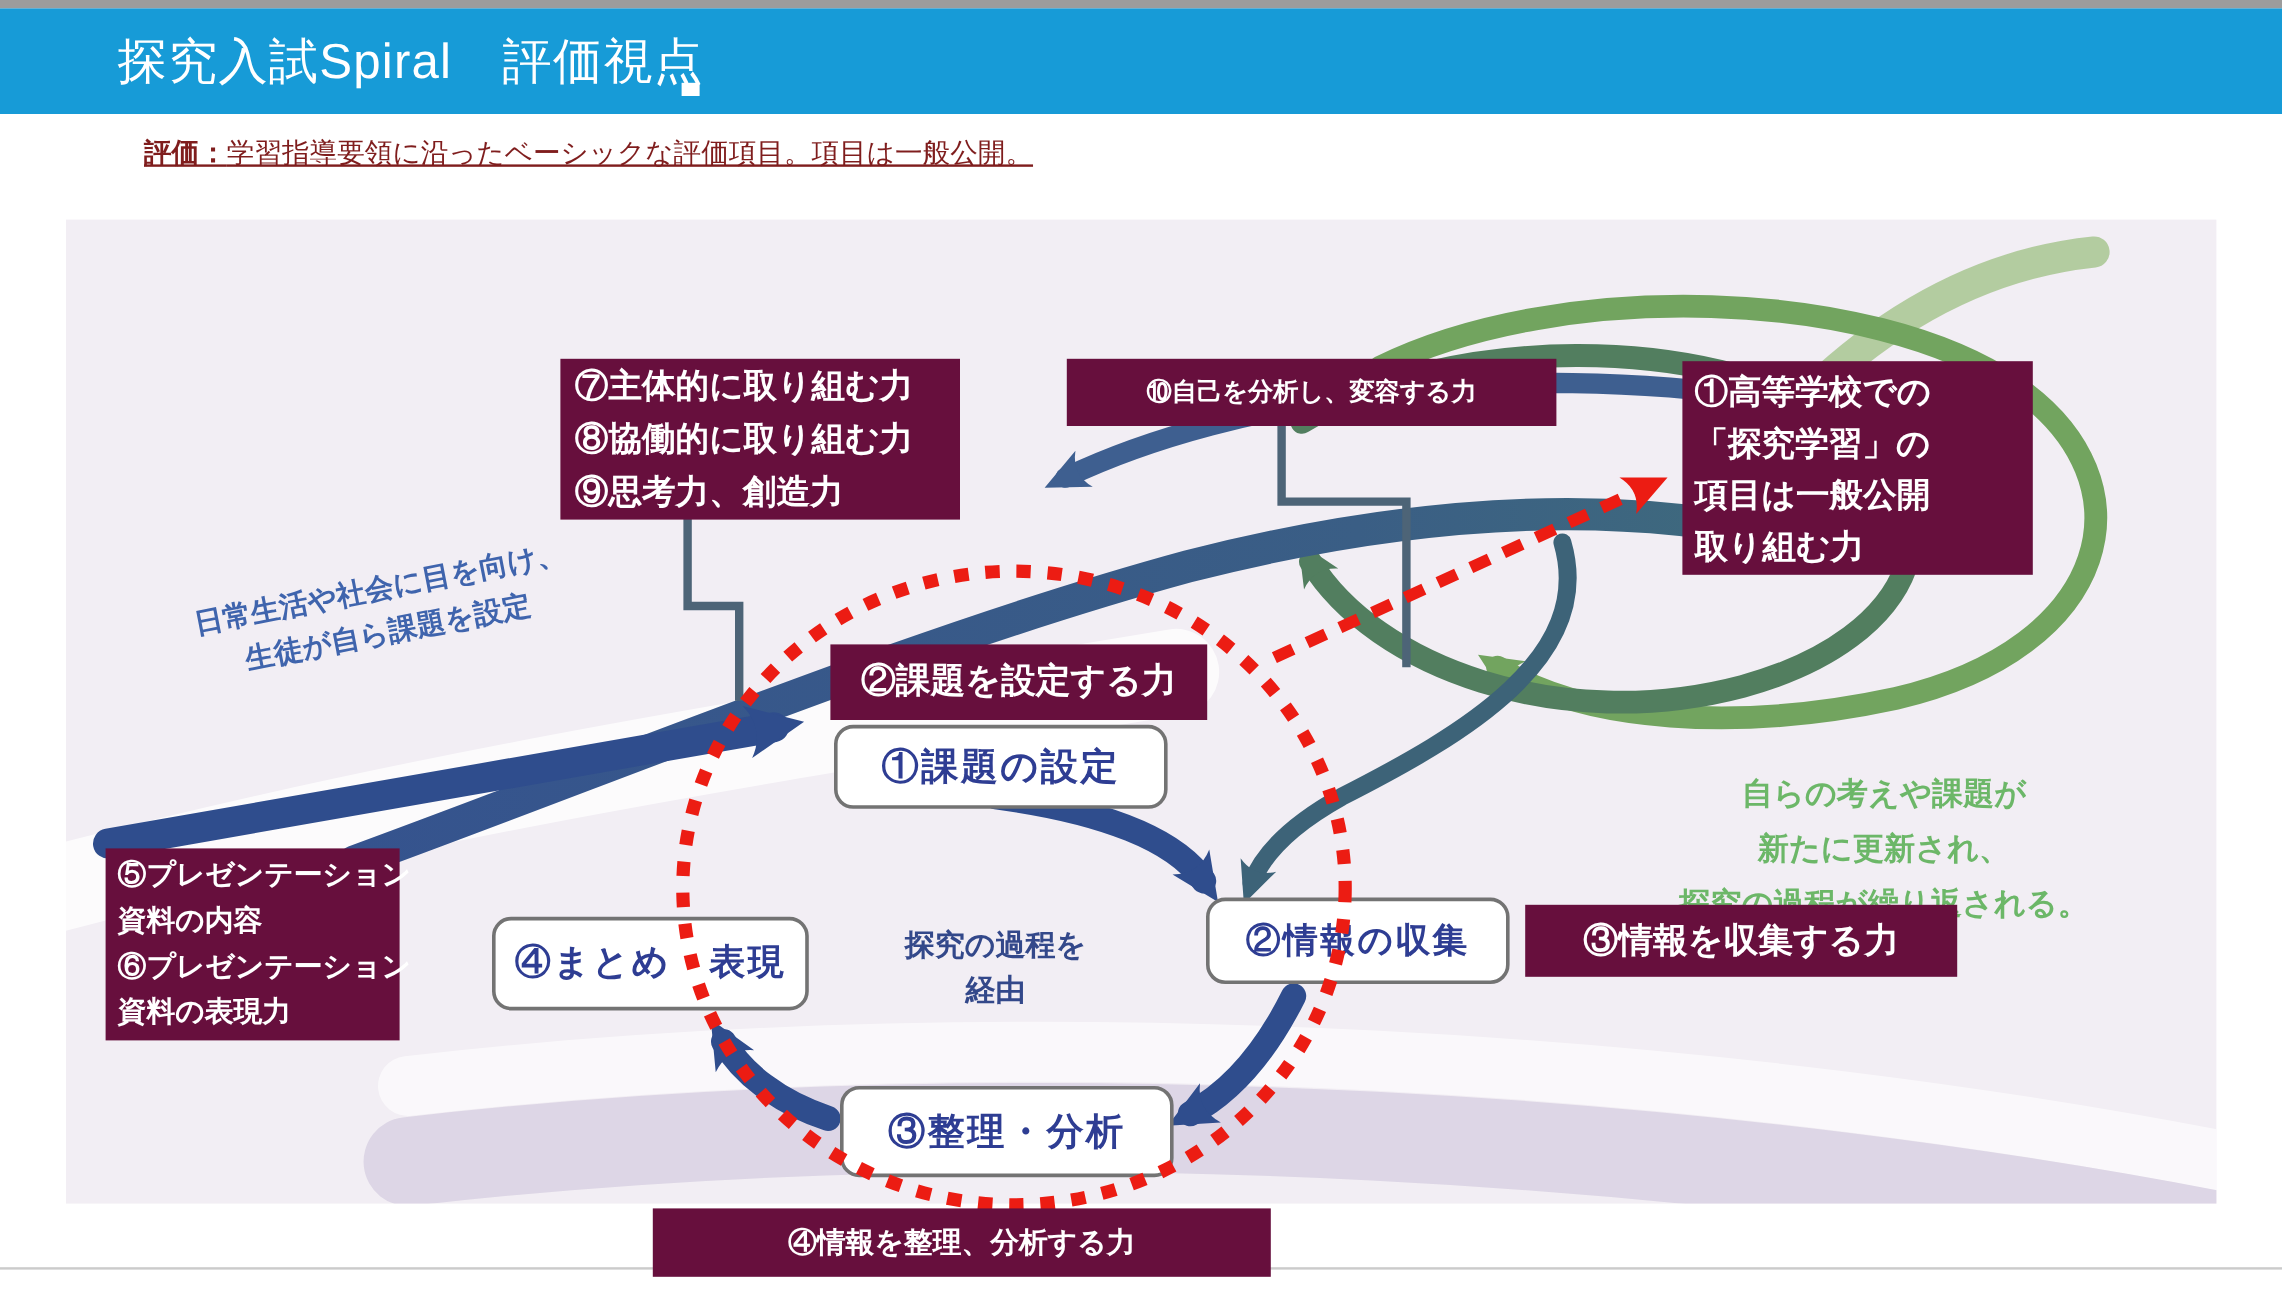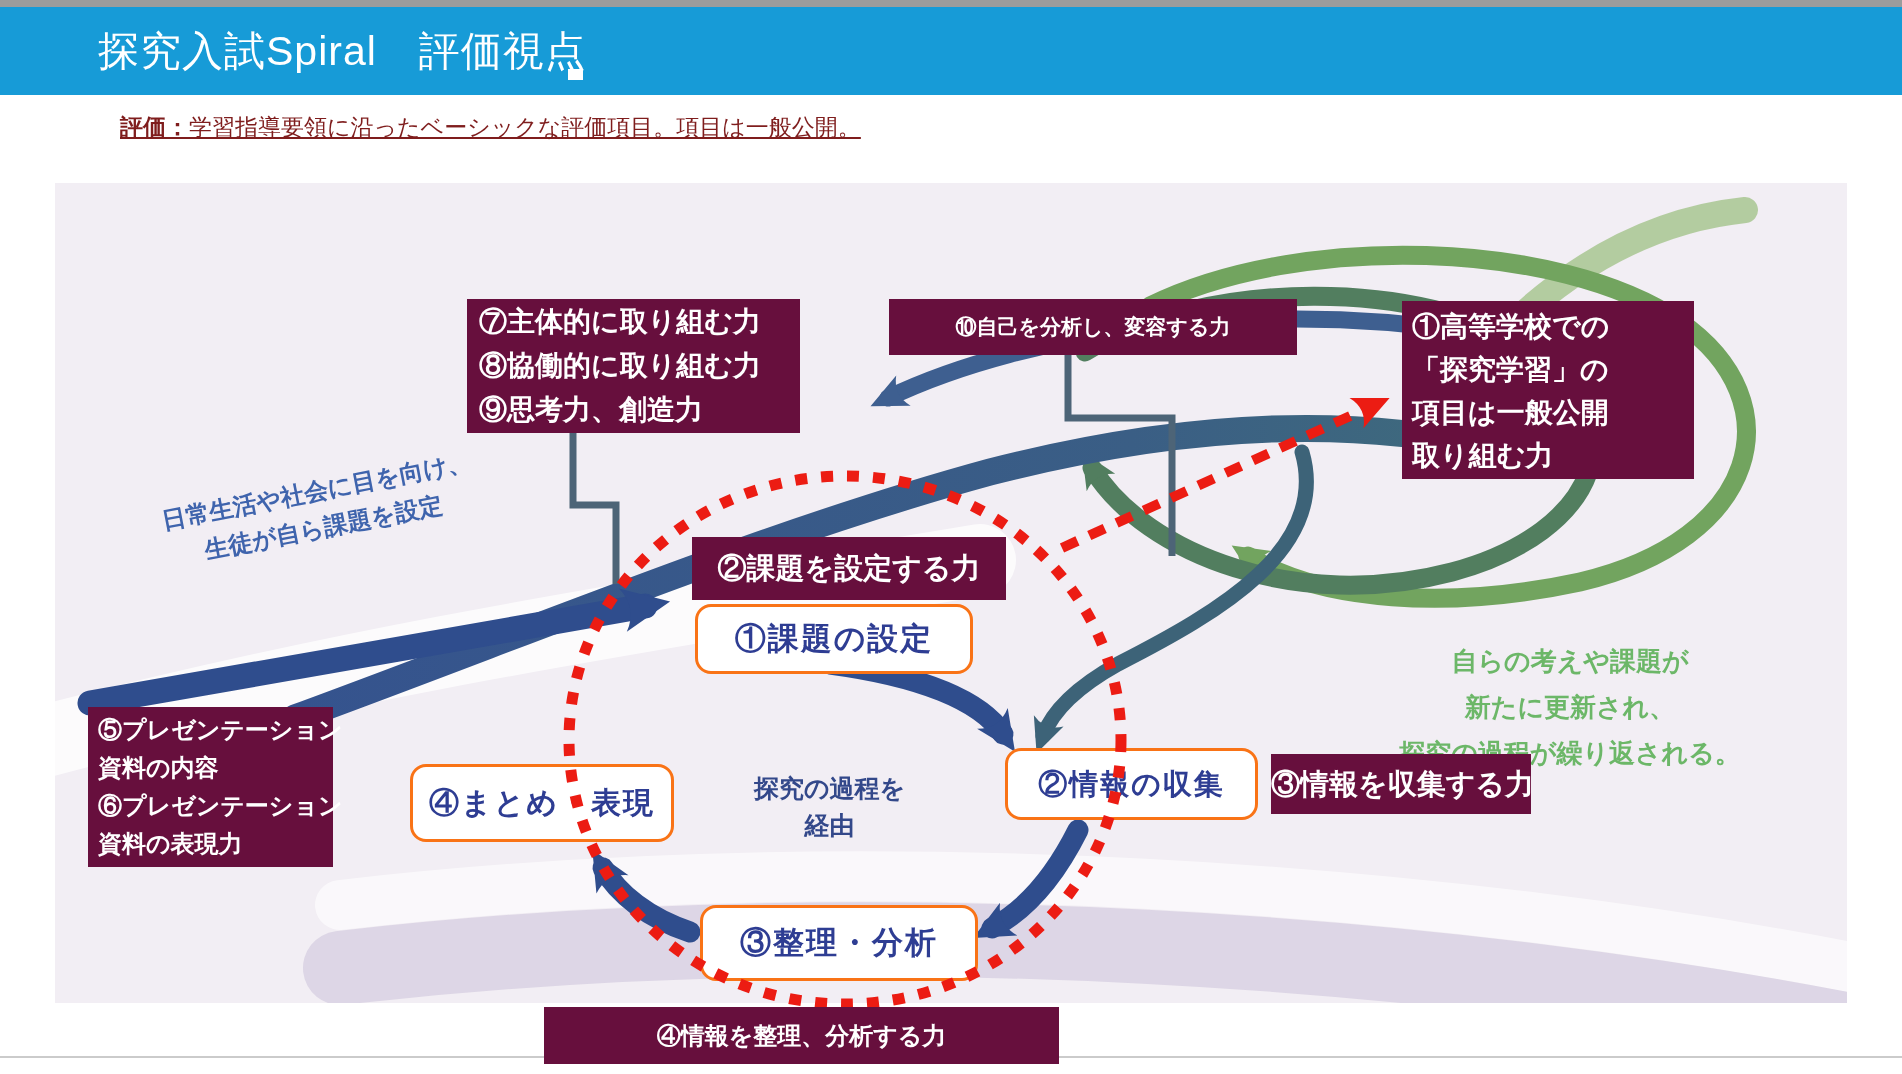--- a/index.html
+++ b/index.html
@@ -13,24 +13,24 @@
   .subtitle{position:absolute;left:120px;top:112px;font-size:23px;color:#7f1d1d;white-space:nowrap;z-index:2;text-decoration:underline;}
   .subtitle .b{font-weight:700;}
   .panel{position:absolute;left:55px;top:183px;width:1792px;height:820px;background:#F2EEF4;}
   svg.art,svg.red{position:absolute;left:0;top:0;width:1902px;height:1074px;pointer-events:none;}
   svg.art{z-index:1;} svg.red{z-index:3;}
   .tag{position:absolute;background:#670F3D;color:#ffffff;font-weight:700;z-index:4;box-sizing:border-box;white-space:nowrap;}
   #tag789{left:467px;top:299px;width:333px;height:134px;font-size:28px;line-height:44px;padding:1px 4px 17px 12px;}
   #tag10{left:889px;top:299px;width:408px;height:56px;font-size:21px;line-height:56px;text-align:center;}
   #tag1{left:1402px;top:301px;width:292px;height:178px;font-size:28px;line-height:43px;padding:4px 2px 1px 10px;}
   #tag2{left:692px;top:537px;width:314px;height:63px;font-size:29px;line-height:63px;text-align:center;}
-  #tag3{left:1271px;top:754px;width:260px;height:60px;font-size:29px;line-height:60px;text-align:center;}
+  #tag3{left:1271px;top:754px;width:360px;height:60px;font-size:29px;line-height:60px;text-align:center;}
   #tag56{left:88px;top:707px;width:245px;height:160px;font-size:24px;line-height:38px;padding:4px 2px 18px 10px;}
   #tag4{left:544px;top:1007px;width:515px;height:57px;font-size:24px;line-height:57px;text-align:center;}
-  .step{position:absolute;background:#ffffff;border:3px solid #f97316;border-radius:16px;color:#2E3D93;
+  .step{position:absolute;background:#ffffff;border:3px solid #737373;border-radius:16px;color:#2E3D93;
         font-weight:700;text-align:center;z-index:2;box-sizing:border-box;letter-spacing:2px;white-space:nowrap;}
   #step1{left:695px;top:604px;width:278px;height:70px;font-size:31px;line-height:64px;}
   #step2{left:1005px;top:748px;width:253px;height:72px;font-size:29px;line-height:66px;}
   #step3{left:700px;top:905px;width:278px;height:76px;font-size:31px;line-height:70px;}
   #step4{left:410px;top:764px;width:264px;height:78px;font-size:30px;line-height:72px;}
   .note{position:absolute;font-weight:700;text-align:center;z-index:2;white-space:nowrap;}
   #entryNote{left:150px;top:472px;width:340px;transform:rotate(-11deg);color:#3F64AD;font-size:24px;line-height:37px;}
   #viaNote{left:742px;top:770px;width:175px;color:#33488A;font-size:25px;line-height:37px;}
   #repeatNote{left:1345px;top:638px;width:450px;color:#6CB768;font-size:26px;line-height:46px;}
   .bottomline{position:absolute;left:0;top:1056px;width:100%;height:2px;background:#CBCBCB;}

